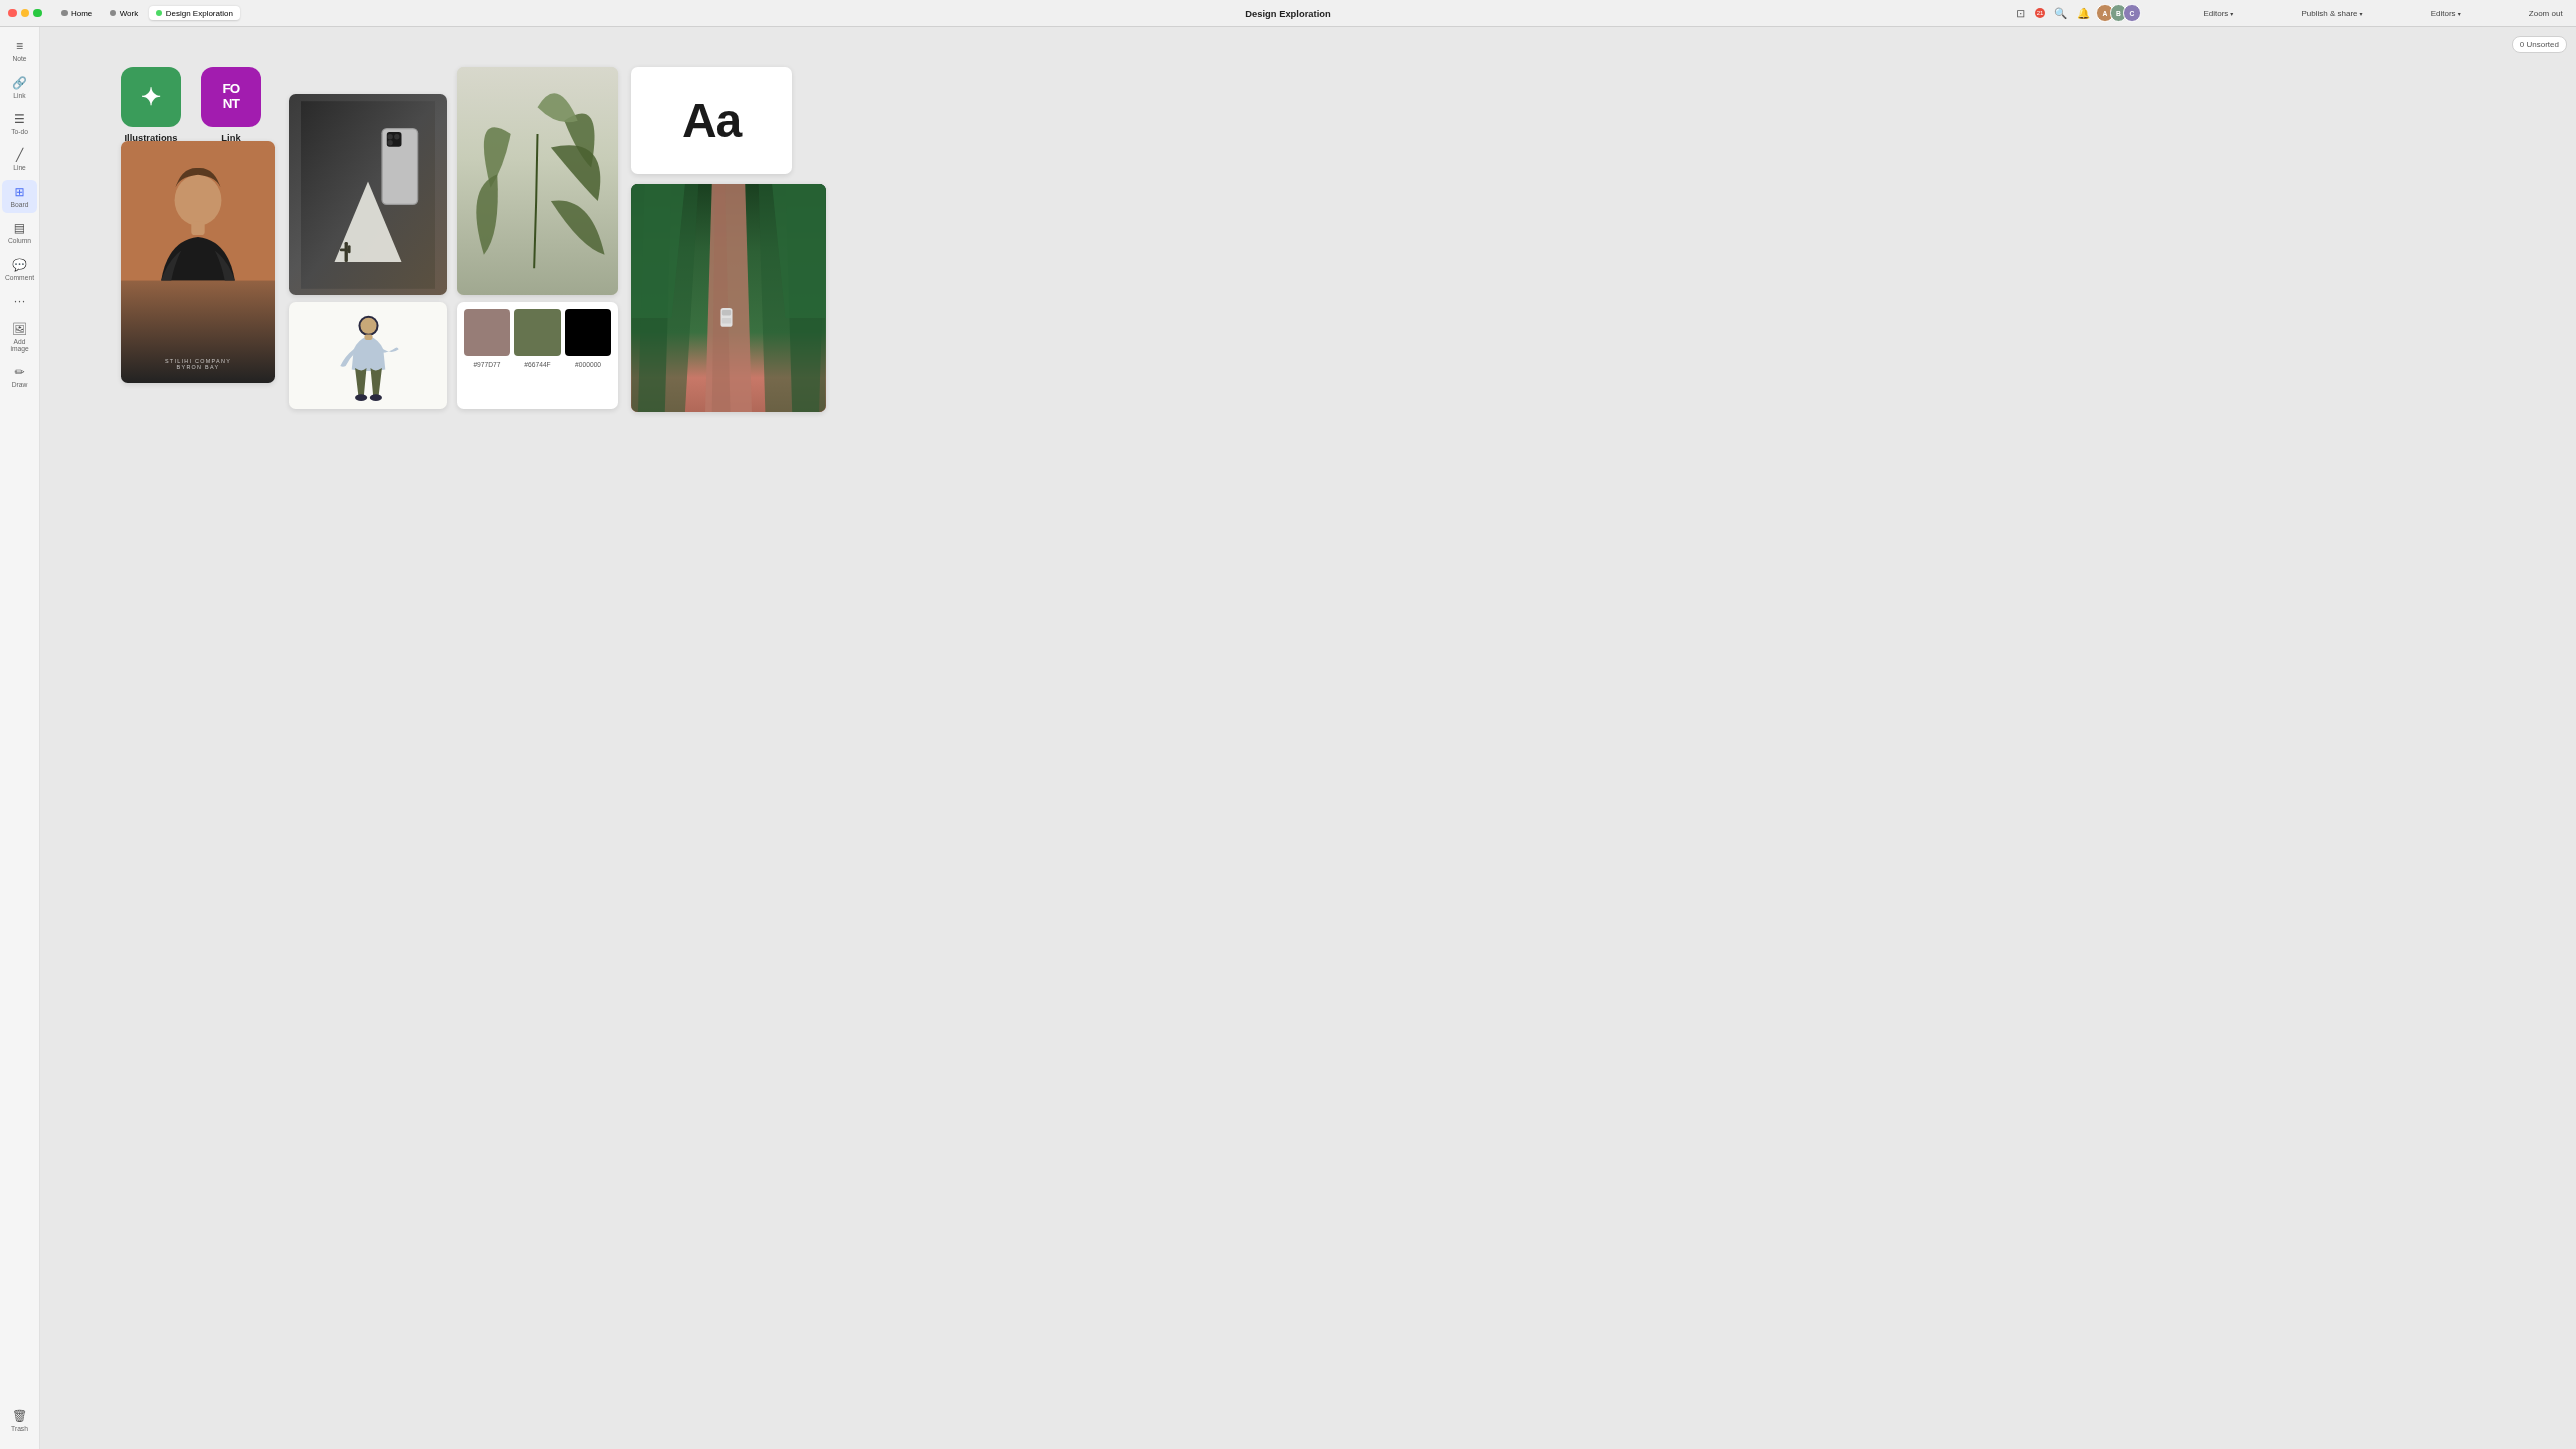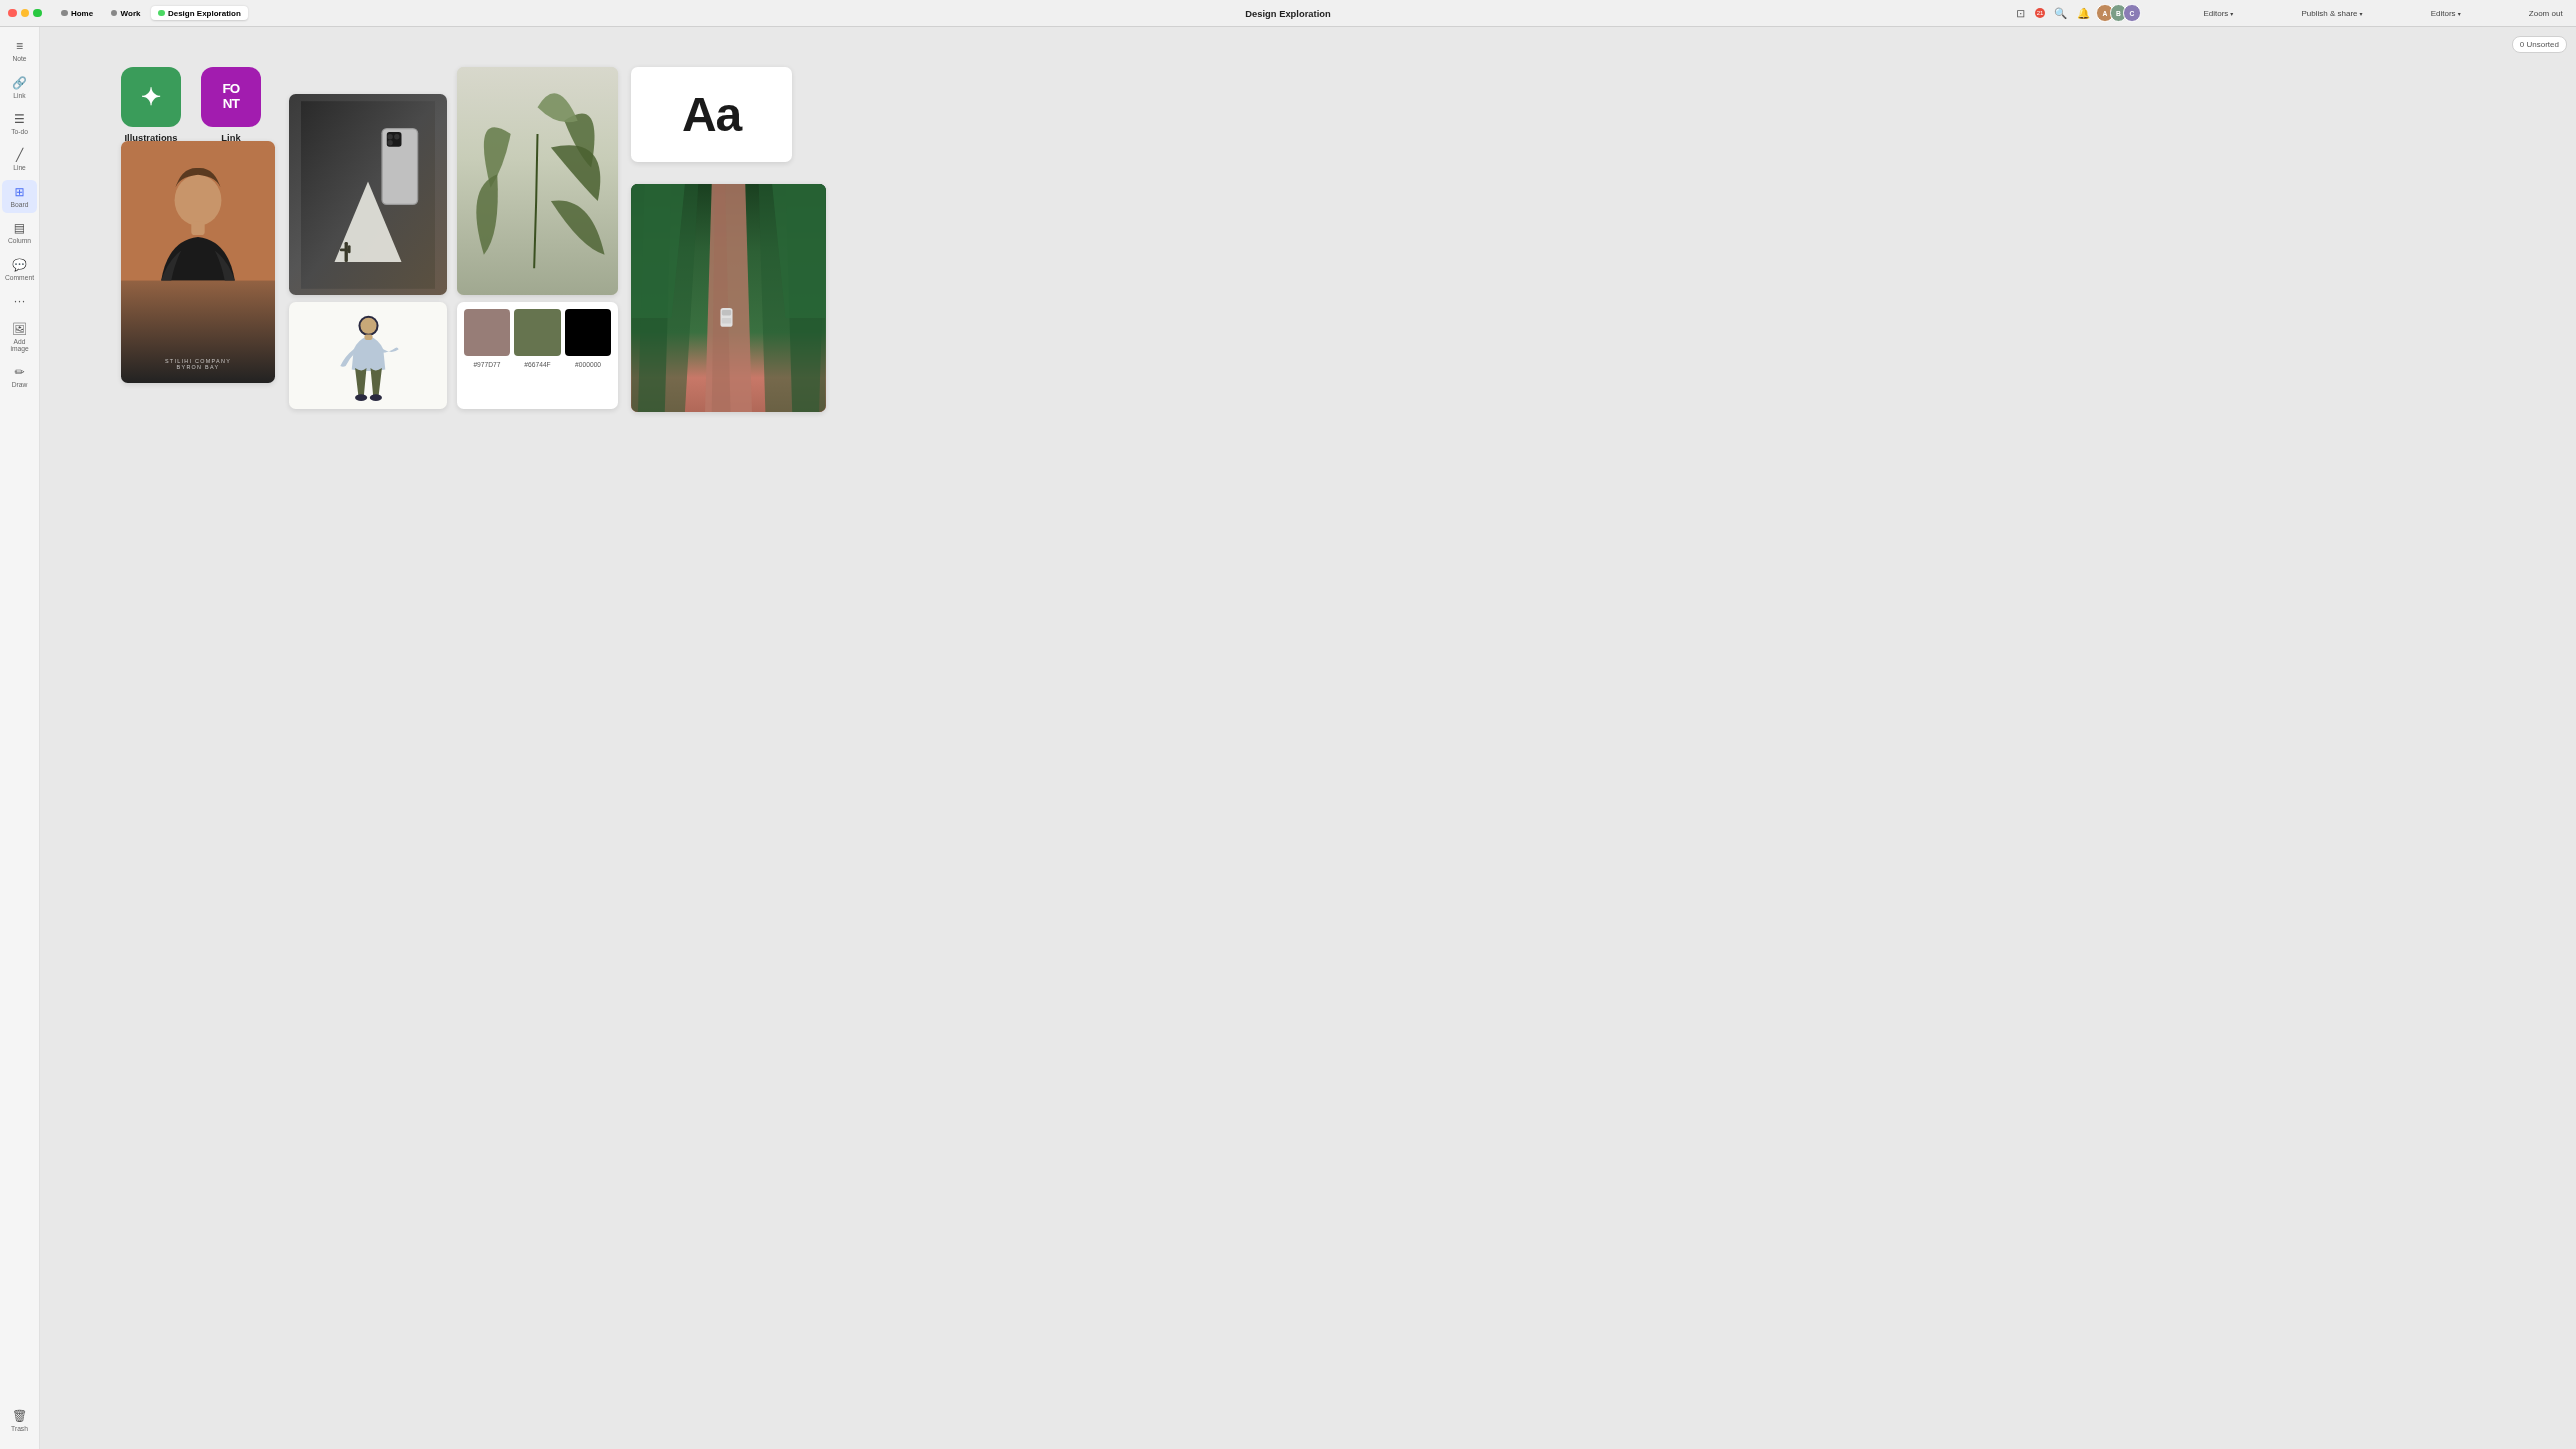--- a/index.html
+++ b/index.html
@@ -15,21 +15,21 @@
       gap: 5.4px;
       border-bottom: 0.7px solid #d0d0d0;
       position: relative;
     }
     .traffic-lights { display: flex; gap: 4px; align-items: center; }
     .traffic-light { width: 8.7px; height: 8.7px; border-radius: 50%; }
     .tl-red { background: #ff5f57; }
     .tl-yellow { background: #febc2e; }
     .tl-green { background: #28c840; }
     .tabs { display: flex; align-items: center; gap: 4px; margin-left: 6.7px; }
-    .tab { display: flex; align-items: center; gap: 3.4px; padding: 2.7px 6.7px; border-radius: 4px; font-size: 8px; cursor: pointer; font-weight: bold; }
+    .tab { display: flex; align-items: center; gap: 3.4px; padding: 2.7px 6.7px; border-radius: 4px; font-size: 8px; cursor: pointer; }
     .tab.active { background: #fff; box-shadow: 0 0.7px 2px rgba(0,0,0,0.15); }
     .tab-dot { width: 6.7px; height: 6.7px; border-radius: 50%; }
     .tab-dot-gray { background: #888; }
     .tab-dot-green { background: #4cd964; }
     .titlebar-center { position: absolute; left: 50%; transform: translateX(-50%); font-size: 9.4px; font-weight: 600; color: #222; }
     .titlebar-right { margin-left: auto; display: flex; align-items: center; gap: 9.4px; }
     .titlebar-icon { font-size: 10.7px; color: #555; cursor: pointer; }
     .avatars { display: flex; }
     .avatar { width: 17.5px; height: 17.5px; border-radius: 50%; border: 1.3px solid #fff; margin-left: -4px; font-size: 6.7px; display: flex; align-items: center; justify-content: center; color: #fff; font-weight: 600; }
     .av1 { background: #c0895a; }
@@ -203,21 +203,21 @@
     .palette-swatches { display: flex; gap: 4px; margin-bottom: 5.4px; }
     .swatch { flex: 1; height: 47px; border-radius: 4px; }
     .palette-labels { display: flex; gap: 4px; }
     .swatch-label { flex: 1; text-align: center; font-size: 6.7px; color: #555; }
 
     
     .card-typography {
       top: 0;
       left: 510px;
       width: 161px;
-      height: 95px;
+      height: 107px;
       background: #fff;
       display: flex;
       align-items: center;
       justify-content: center;
     }
     .typo-text { font-size: 48px; font-weight: 900; color: #1a1a1a; letter-spacing: -1.3px; }
 
     
     .card-forest {
       top: 117px;

